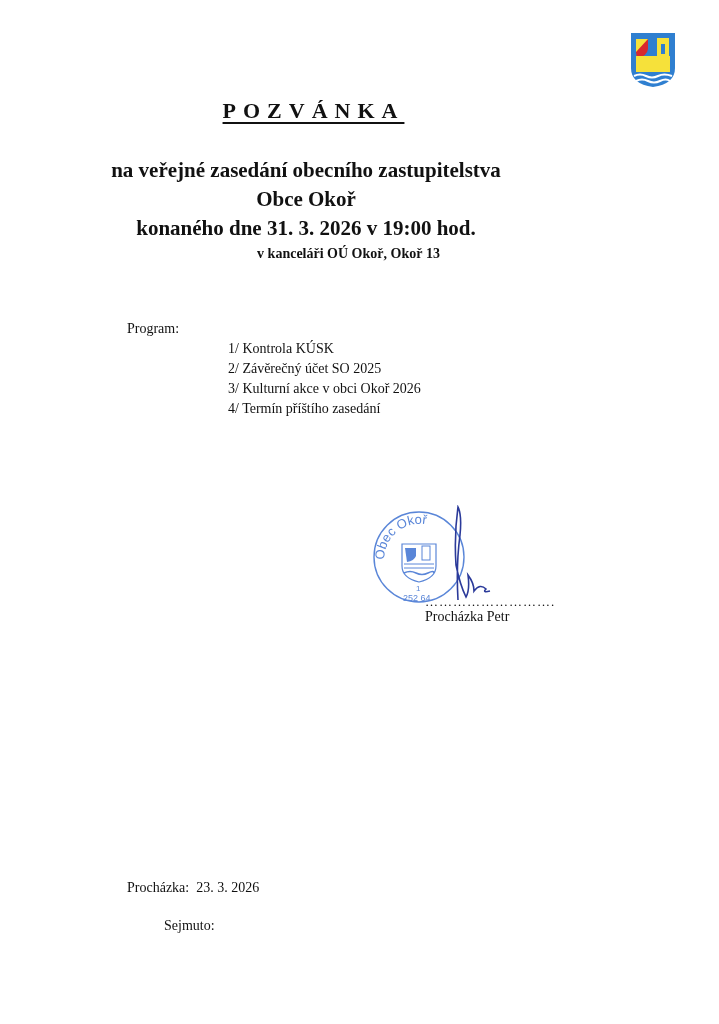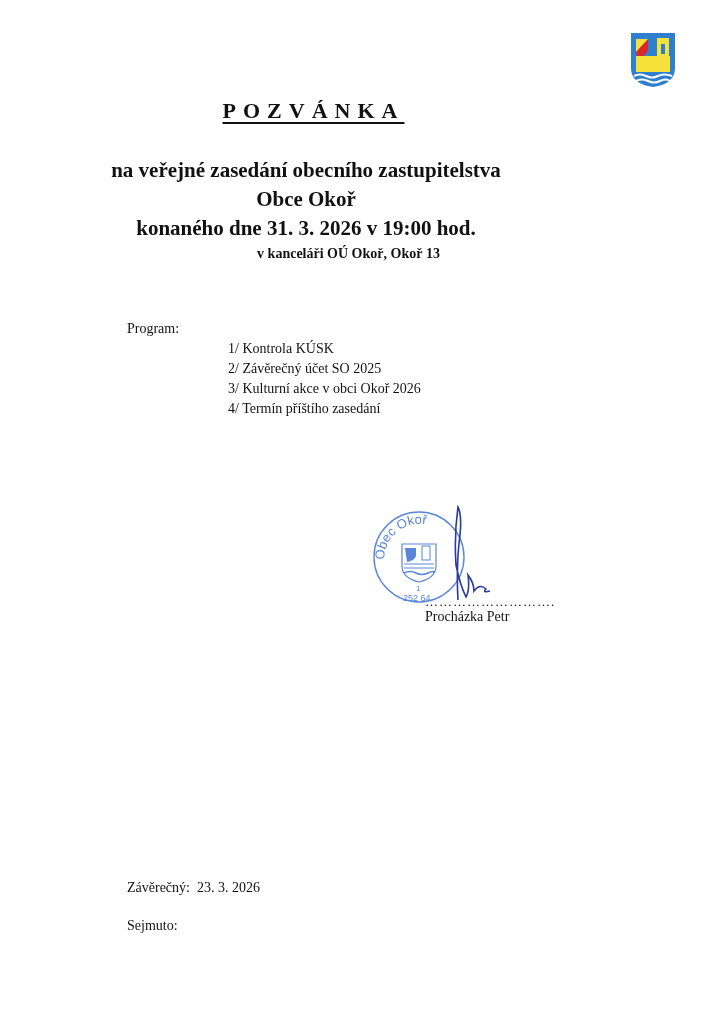--- a/index.html
+++ b/index.html
@@ -70,16 +70,16 @@
 <div class="abs sig">
   <svg width="80" height="100" viewBox="0 0 80 100">
     <path d="M18 95 Q16 60 20 30 Q22 10 18 2 Q14 30 16 60 Q20 80 26 92 Q30 85 28 70 Q34 78 34 86 Q40 78 46 84 Q42 88 50 86" stroke="#2b3a9a" stroke-width="1.6" fill="none"></path>
   </svg>
 </div>
 
 <div class="abs dots">……………………….</div>
 <div class="abs signer">Procházka Petr</div>
 
 <div class="abs meta" style="top:880px;">
-  <span>Závěrečný:</span>&nbsp;
+  <span>Procházka:</span>&nbsp;
   <span>23. 3. 2026</span>
 </div>
-<div class="abs meta" style="top:918px;">Sejmuto:</div>
+<div class="abs meta" style="top:918px;margin-left:37px;">Sejmuto:</div>
 
 </body></html>

